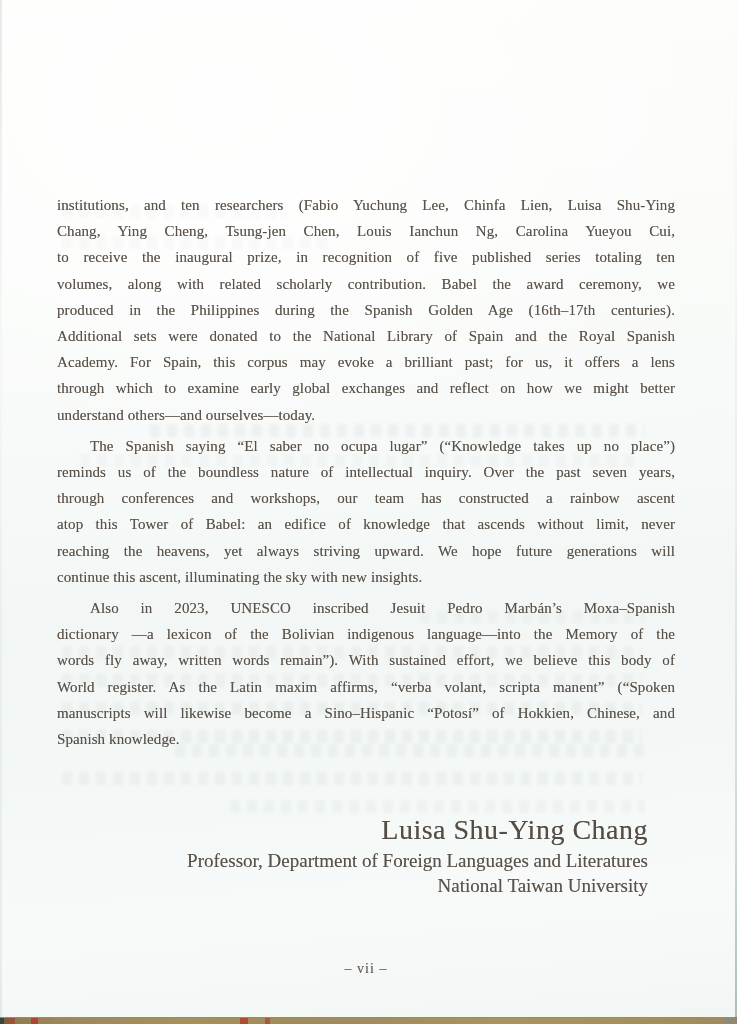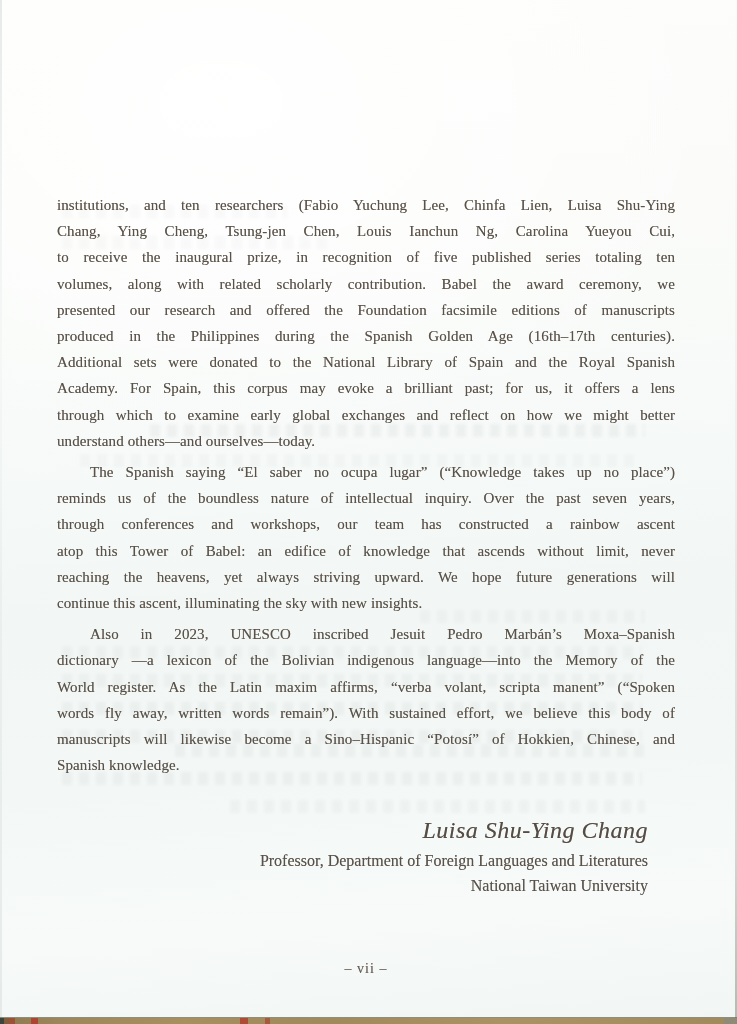--- a/index.html
+++ b/index.html
@@ -44,28 +44,27 @@
 
   
   .signature {
     position: absolute;
     top: 812px;
     right: 89px;
     text-align: right;
     color: #554c44;
   }
   .sig-name {
-    font-style: italic;
-    font-size: 24px;
+    font-size: 28px;
     line-height: 36px;
     letter-spacing: 0.5px;
     text-shadow: 0 0 0.6px rgba(85, 76, 68, 0.5);
   }
   .sig-role, .sig-inst {
-    font-size: 16px;
+    font-size: 19px;
     line-height: 25px;
     color: #5a524a;
     text-shadow: 0 0 0.5px rgba(90, 82, 74, 0.5);
   }
 
   
   .folio {
     position: absolute;
     left: 57px;
     width: 618px;
@@ -144,40 +143,39 @@
   <div class="ghost" style="left:62px;  top:772px; width:580px; opacity:0.13;"></div>
   <div class="ghost" style="left:230px; top:800px; width:415px; opacity:0.10;"></div>
 
   <main class="text-block">
     <div id="paragraphs">
         <div class="paragraph">
           <div class="line">institutions, and ten researchers (Fabio Yuchung Lee, Chinfa Lien, Luisa Shu-Ying</div>
           <div class="line">Chang, Ying Cheng, Tsung-jen Chen, Louis Ianchun Ng, Carolina Yueyou Cui,</div>
           <div class="line">to receive the inaugural prize, in recognition of five published series totaling ten</div>
           <div class="line">volumes, along with related scholarly contribution. Babel the award ceremony, we</div>
-          <div class="line">presented our research and offered the Foundation facsimile editions of manuscripts</div>
           <div class="line">produced in the Philippines during the Spanish Golden Age (16th–17th centuries).</div>
           <div class="line">Additional sets were donated to the National Library of Spain and the Royal Spanish</div>
           <div class="line">Academy. For Spain, this corpus may evoke a brilliant past; for us, it offers a lens</div>
           <div class="line">through which to examine early global exchanges and reflect on how we might better</div>
           <div class="line last">understand others—and ourselves—today.</div>
         </div>
         <div class="paragraph">
           <div class="line indent">The Spanish saying “El saber no ocupa lugar” (“Knowledge takes up no place”)</div>
           <div class="line">reminds us of the boundless nature of intellectual inquiry. Over the past seven years,</div>
           <div class="line">through conferences and workshops, our team has constructed a rainbow ascent</div>
           <div class="line">atop this Tower of Babel: an edifice of knowledge that ascends without limit, never</div>
           <div class="line">reaching the heavens, yet always striving upward. We hope future generations will</div>
           <div class="line last">continue this ascent, illuminating the sky with new insights.</div>
         </div>
         <div class="paragraph">
           <div class="line indent"><span>Also in 2023, UNESCO inscribed Jesuit Pedro Marbán’s </span><span class="it">Moxa–Spanish</span></div>
           <div class="line"><span class="it">dictionary </span><span>—a lexicon of the Bolivian indigenous language—into the Memory of the</span></div>
+          <div class="line">words fly away, written words remain”). With sustained effort, we believe this body of</div>
           <div class="line">World register. As the Latin maxim affirms, “verba volant, scripta manent” (“Spoken</div>
-          <div class="line">words fly away, written words remain”). With sustained effort, we believe this body of</div>
           <div class="line">manuscripts will likewise become a Sino–Hispanic “Potosí” of Hokkien, Chinese, and</div>
           <div class="line last">Spanish knowledge.</div>
         </div>
       </div>
   </main>
 
   <div class="signature">
     <div class="sig-name">Luisa Shu-Ying Chang</div>
     <div class="sig-role">Professor, Department of Foreign Languages and Literatures</div>
     <div class="sig-inst">National Taiwan University</div>

